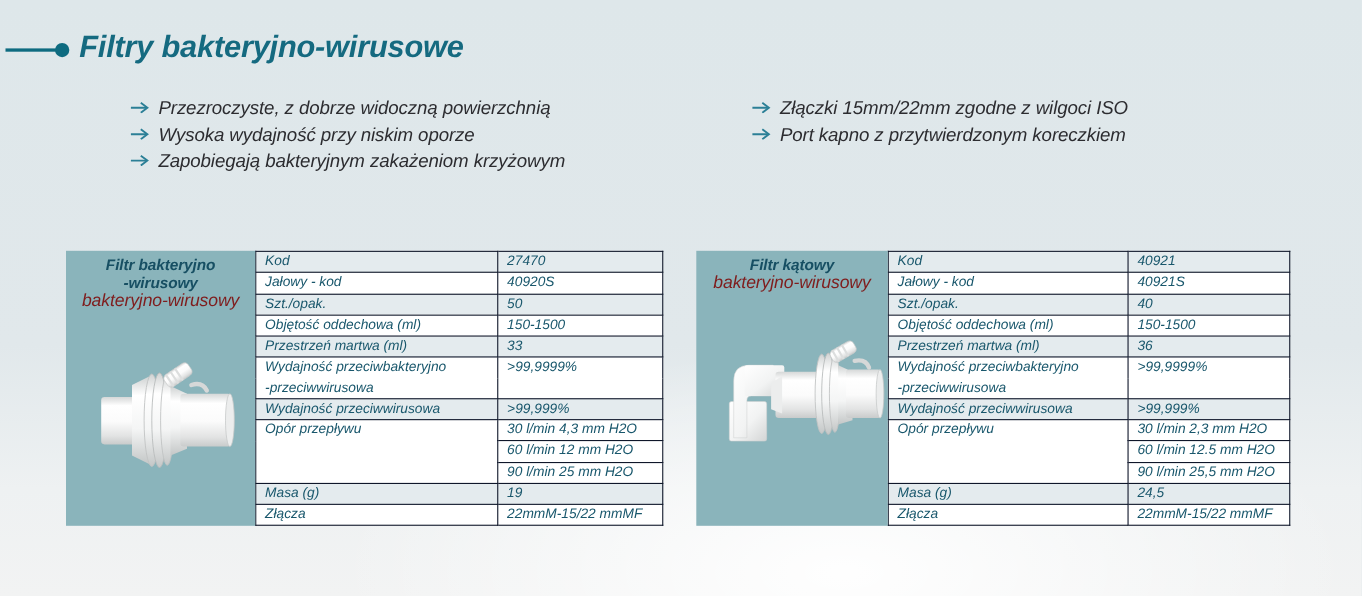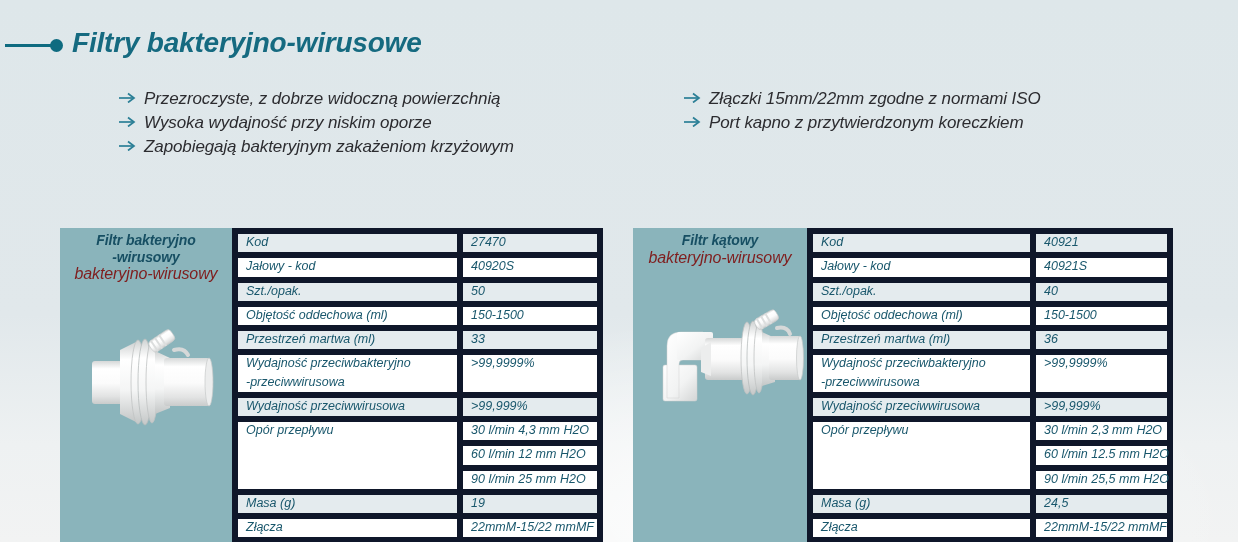--- a/index.html
+++ b/index.html
@@ -132,21 +132,21 @@
   
   .spec-table {
     border-collapse: collapse;
     background: #ffffff;
     table-layout: fixed;
   }
   .product.left .spec-table  { width: 371px; }
   .product.right .spec-table { width: 366px; }
 
   .spec-table td {
-    border: 6px solid #0f172a;
+    border: 1px solid #0f172a;
     font-size: 12.5px;
     font-style: italic;
     color: #19576c;
     padding: 1px 6px 2px 8px;
     line-height: 1.22;
     white-space: nowrap;
     vertical-align: top;
   }
   .spec-table tr.shade td { background: #e4ebee; }
   .spec-table tr.plain td { background: #ffffff; }
@@ -196,21 +196,21 @@
   </div>
 
   <div class="bullets right">
     <div class="bullet-row">
       <span class="bullet-arrow">
         <svg width="20" height="11" viewBox="0 0 20 11">
             <path d="M1 6 H15" stroke="#2b7f96" stroke-width="1.7" fill="none"></path>
             <path d="M10 1.5 L16 6 L10 10.5" stroke="#2b7f96" stroke-width="1.7" fill="none"></path>
           </svg>
       </span>
-      <span class="bullet-text">Złączki 15mm/22mm zgodne z normami ISO</span>
+      <span class="bullet-text">Złączki 15mm/22mm zgodne z wilgoci ISO</span>
     </div>
     <div class="bullet-row">
       <span class="bullet-arrow">
         <svg width="20" height="11" viewBox="0 0 20 11">
             <path d="M1 6 H15" stroke="#2b7f96" stroke-width="1.7" fill="none"></path>
             <path d="M10 1.5 L16 6 L10 10.5" stroke="#2b7f96" stroke-width="1.7" fill="none"></path>
           </svg>
       </span>
       <span class="bullet-text">Port kapno z przytwierdzonym koreczkiem</span>
     </div>

